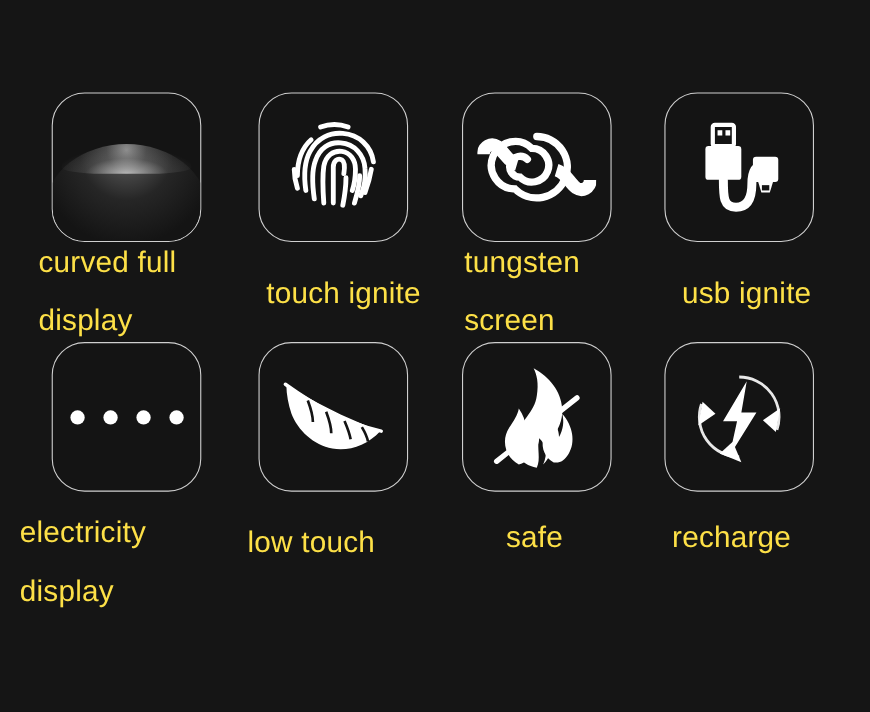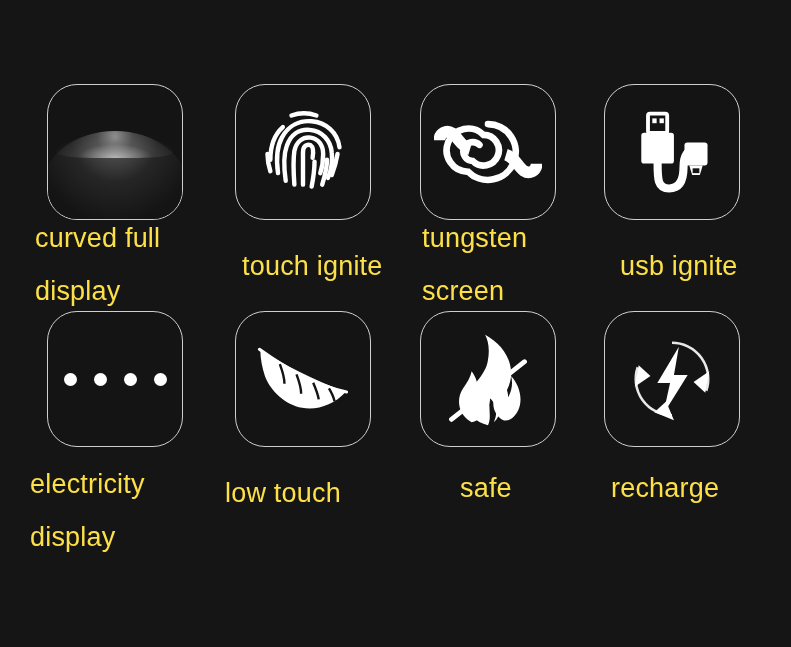--- a/index.html
+++ b/index.html
@@ -56,21 +56,21 @@
   .t5 { left: 47px;  top: 311px; }
   .t6 { left: 235px; top: 311px; }
   .t7 { left: 420px; top: 311px; }
   .t8 { left: 604px; top: 311px; }
 
   
   .l1 { left: 35px;  top: 212px; }
   .l2 { left: 217px; top: 240px; margin-left: 25px; }
   .l3 { left: 422px; top: 212px; }
   .l4 { left: 620px; top: 240px; }
-  .l5 { left: 30px;  top: 458px; }
+  .l5 { left: 18px;  top: 458px; }
   .l6 { left: 225px; top: 467px; }
   .l7 { left: 460px; top: 462px; }
   .l8 { left: 611px; top: 462px; }
 
   
   .curved-wrap {
     position: absolute;
     inset: 0;
   }
   .curved-lens {

